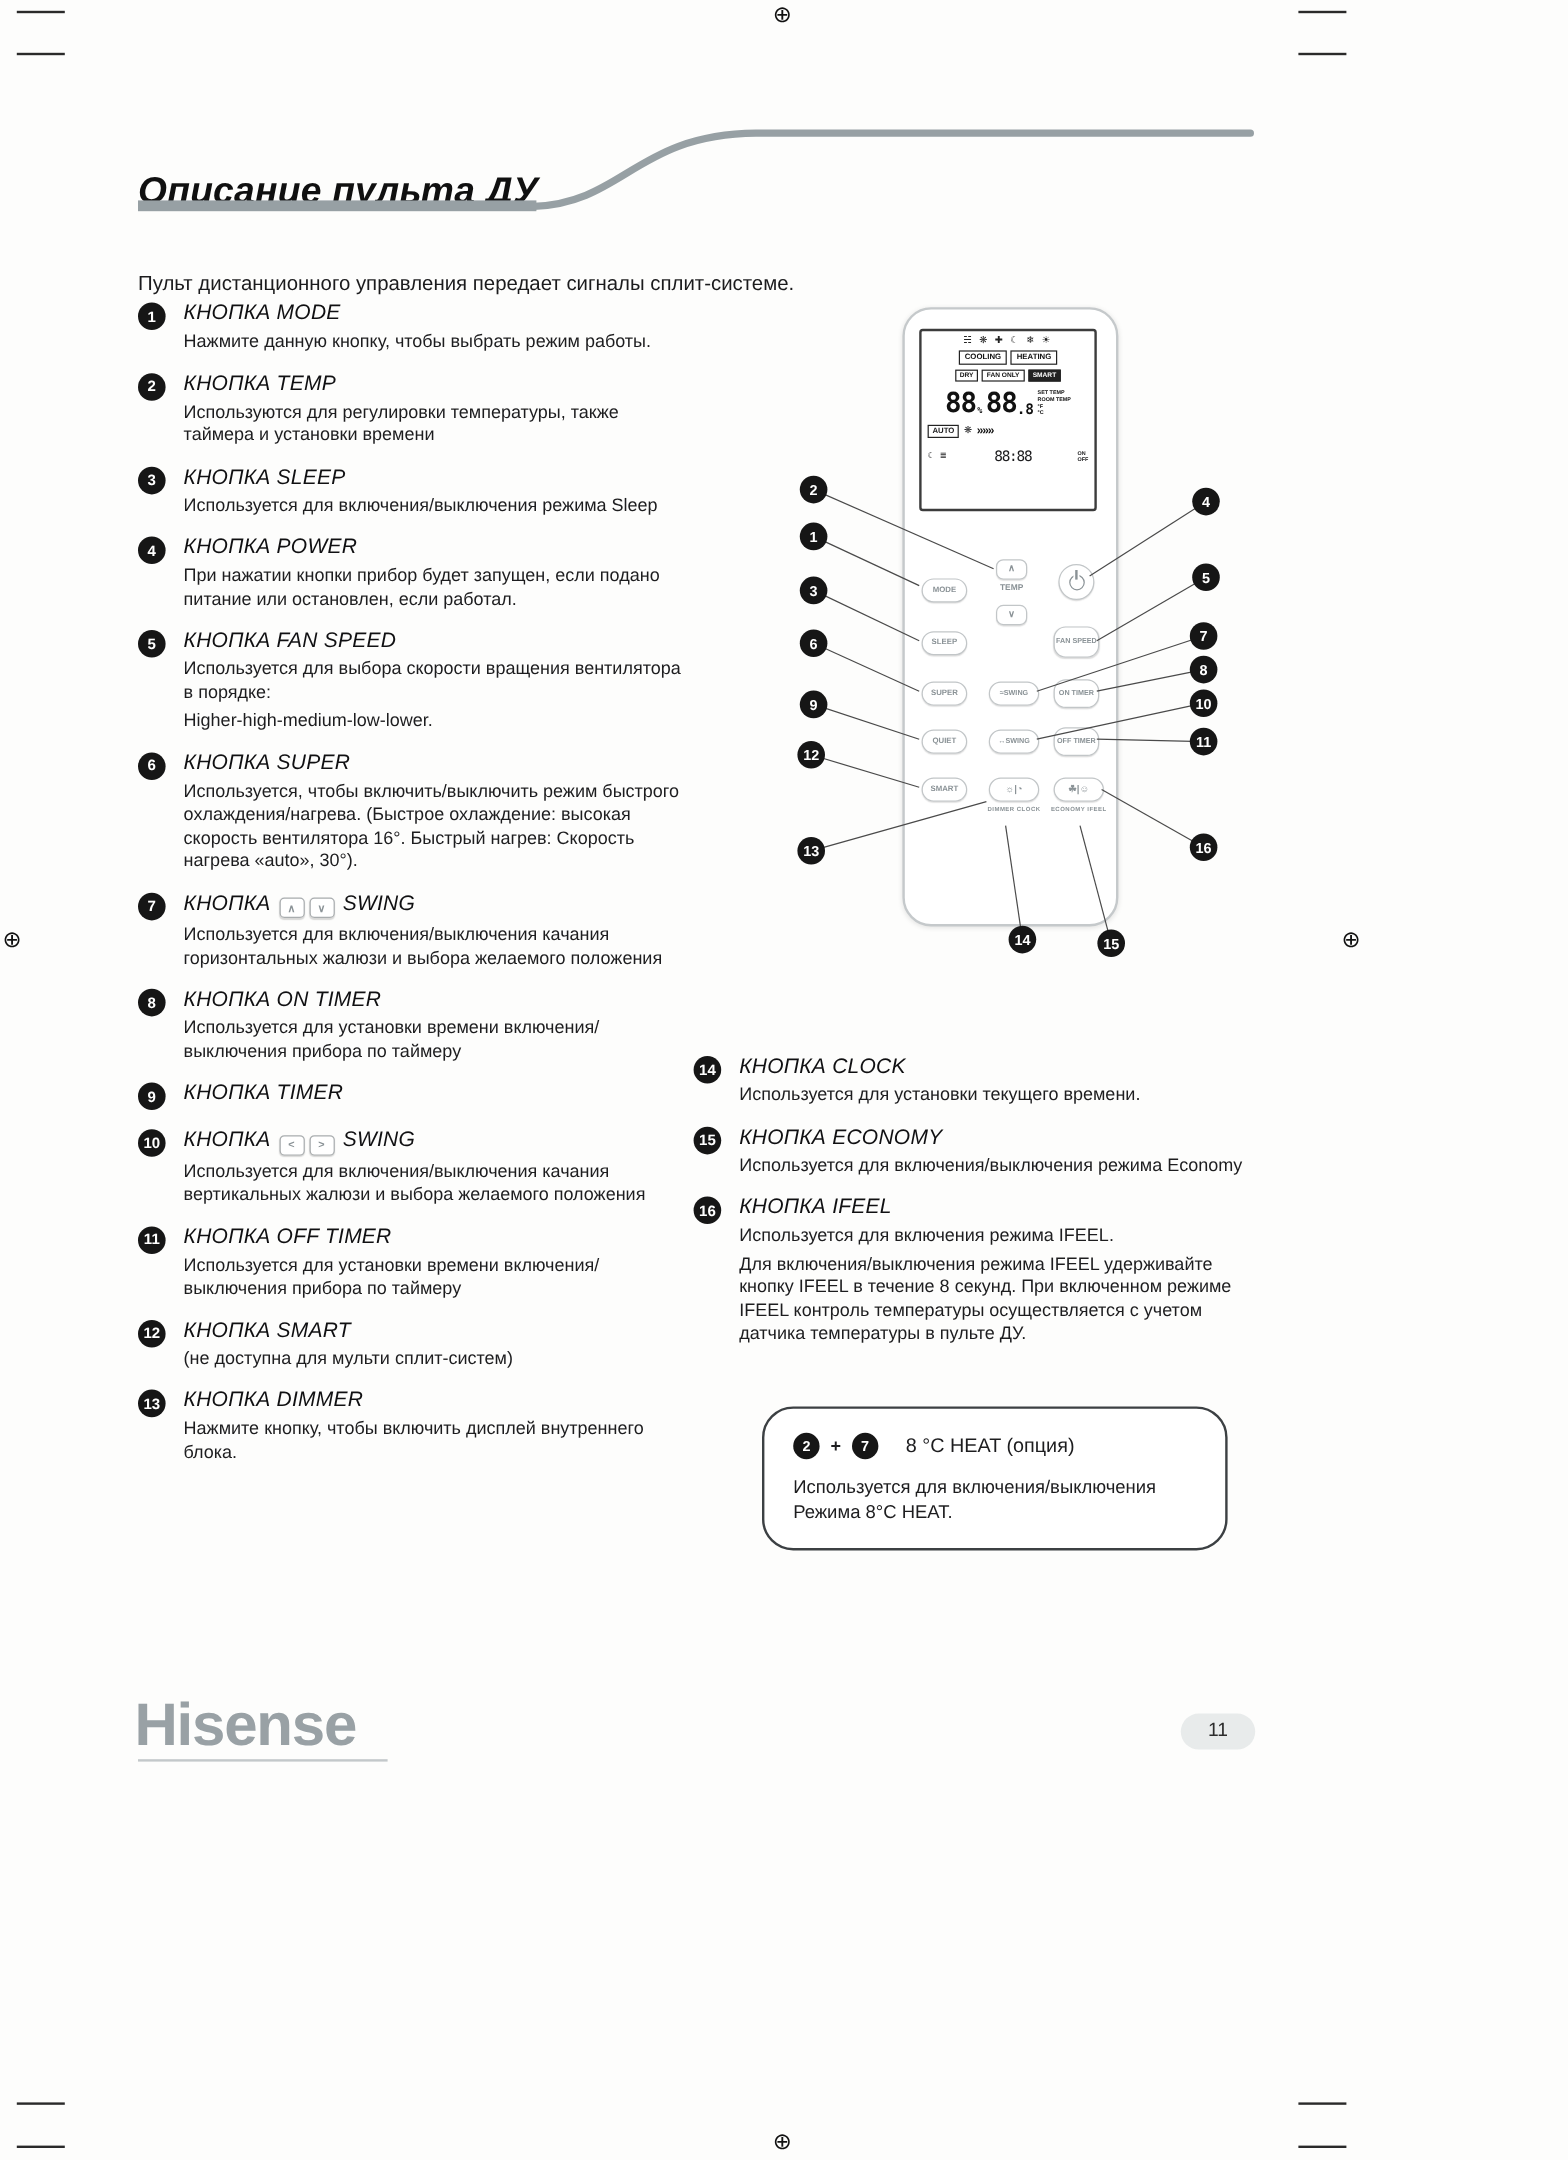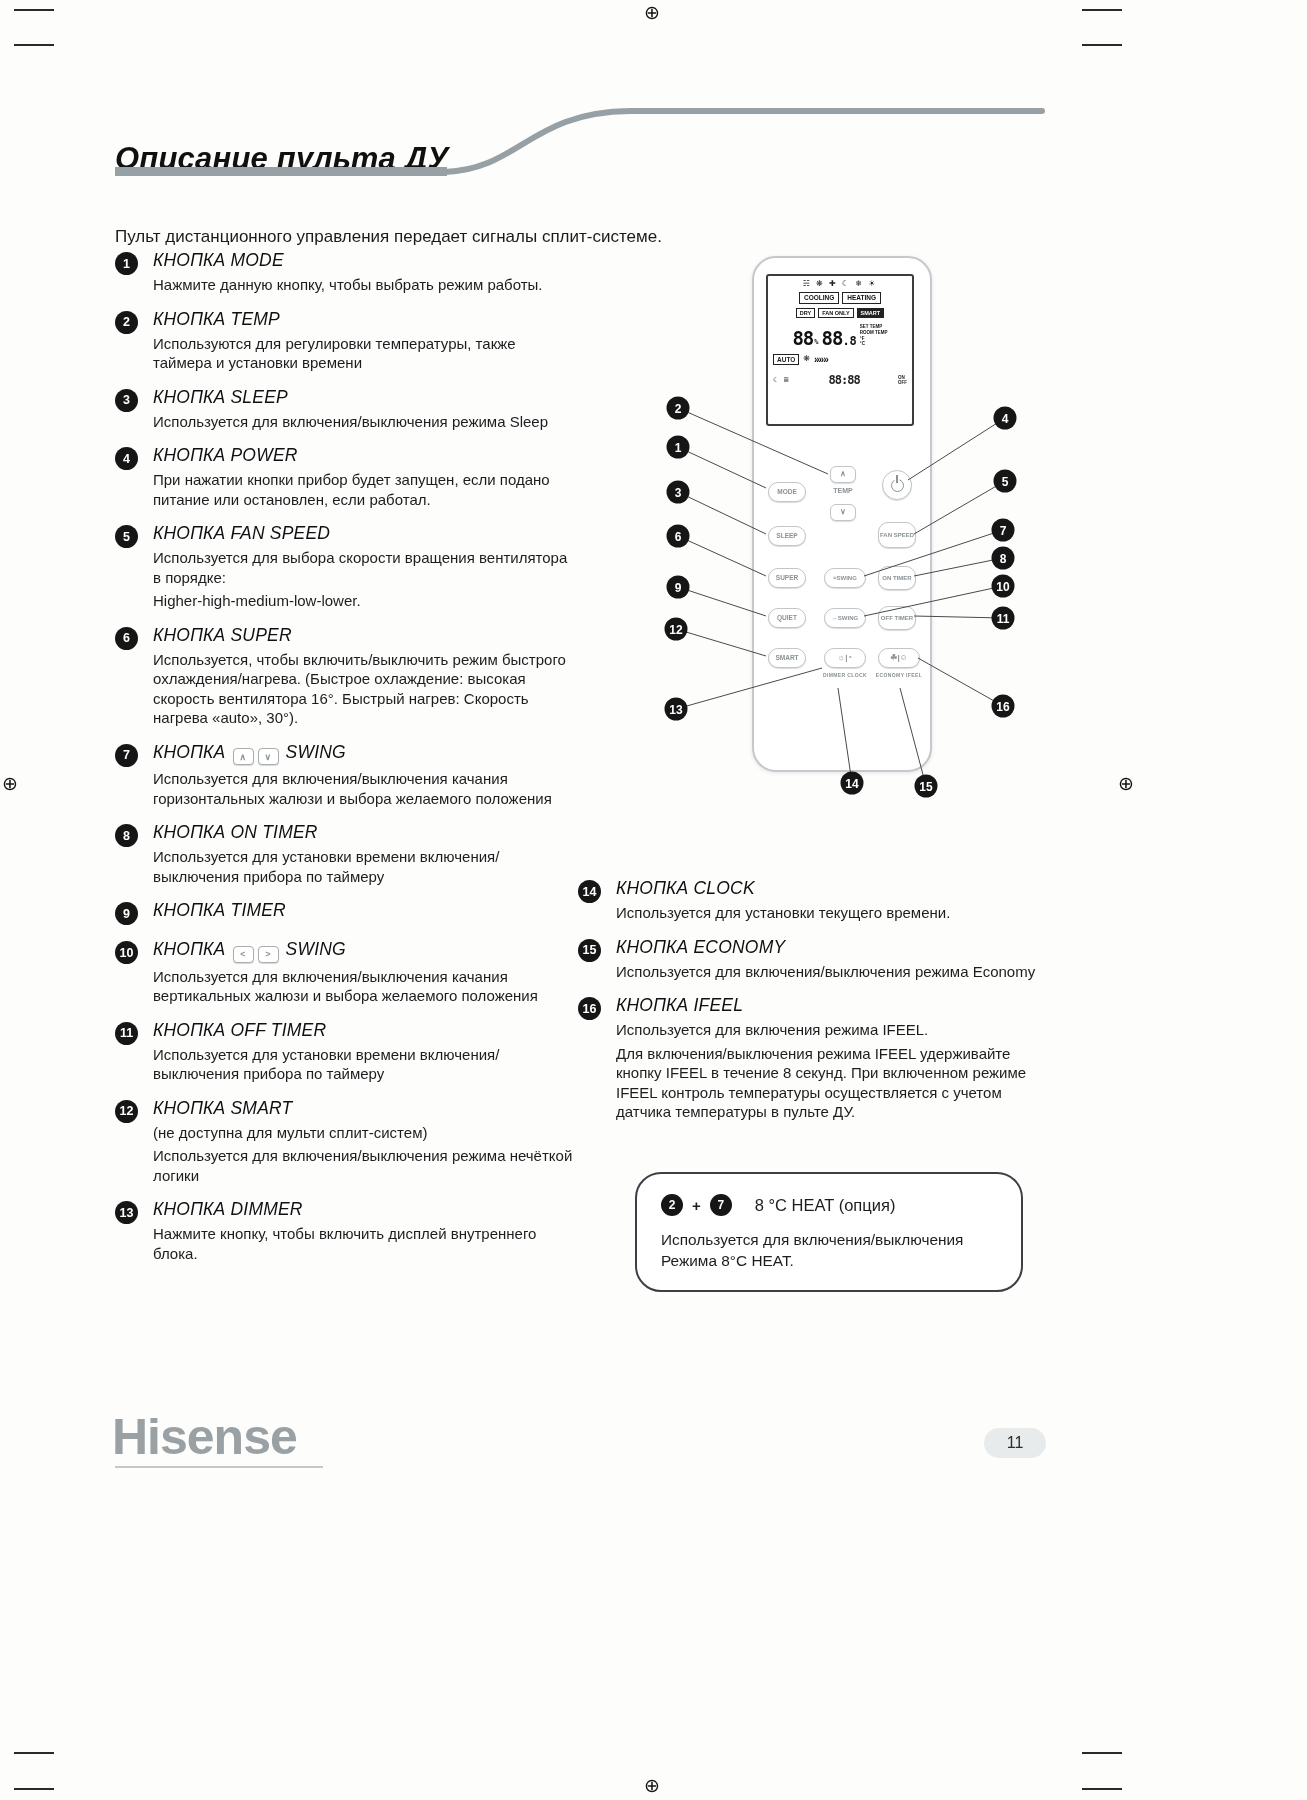--- a/index.html
+++ b/index.html
@@ -41,32 +41,32 @@
 
   .rc-display{position:absolute;left:12px;top:16px;width:148px;height:152px;border:2px solid #3c3c3c;
               border-radius:3px;padding:4px 5px;box-sizing:border-box;background:#fff;}
   .rc-icons{font-size:8px;letter-spacing:2px;text-align:center;color:#222;line-height:1;}
   .rc-moderow{display:flex;gap:3px;justify-content:center;margin-top:4px;}
   .mbox{border:1px solid #222;font-size:6.5px;font-weight:bold;padding:1px 4px;color:#111;line-height:1.2;}
   .mbox.sm{font-size:5.5px;padding:1px 3px;}
   .mbox.dark{background:#222;color:#fff;}
   .rc-digits{display:flex;align-items:flex-end;justify-content:center;margin-top:6px;
              font-family:"DejaVu Sans Mono",monospace;font-weight:bold;color:#111;}
-  .rc-digits .big{font-size:19px;line-height:.9;letter-spacing:-1px;}
+  .rc-digits .big{font-size:23px;line-height:.9;letter-spacing:-1px;}
   .rc-digits .pct{font-size:7px;margin:0 3px 1px 1px;}
   .rc-digits .dec{font-size:12px;line-height:1;}
   .rc-digits .units{display:flex;flex-direction:column;font-family:"Liberation Sans",sans-serif;
                     font-size:4.5px;line-height:1.25;margin-left:3px;font-weight:bold;}
   .rc-autorow{display:flex;align-items:center;gap:4px;margin-top:7px;}
   .auto-box{border:1px solid #222;font-size:6.5px;font-weight:bold;padding:0 3px;line-height:1.4;}
   .fan-ic{font-size:8px;line-height:1;}
   .arrows{font-size:10px;font-weight:bold;letter-spacing:-1px;color:#111;}
   .rc-clockrow{display:flex;align-items:center;justify-content:space-between;margin-top:8px;}
   .mini-icons{font-size:7px;letter-spacing:1px;}
-  .clock{font-family:"DejaVu Sans Mono",monospace;font-weight:bold;font-size:12px;letter-spacing:-1px;}
+  .clock{font-family:"DejaVu Sans Mono",monospace;font-weight:normal;font-size:12px;letter-spacing:-1px;}
   .onoff{display:flex;flex-direction:column;font-size:4.5px;font-weight:bold;line-height:1.2;text-align:left;}
 
   .rc-btn{position:absolute;display:flex;align-items:center;justify-content:center;text-align:center;
           background:#fff;border:1.5px solid #c2c6c8;border-radius:10px;color:#8a9296;font-weight:bold;
           box-shadow:0 1px 1px rgba(0,0,0,.14);box-sizing:border-box;line-height:1.1;}
   #btn-mode{left:14px;top:224px;width:38px;height:20px;font-size:6.5px;}
   #btn-temp-up{left:76px;top:208px;width:26px;height:17px;font-size:8px;border-radius:6px;}
   .temp-label{position:absolute;left:76px;top:229px;width:26px;text-align:center;font-size:7px;
               color:#8a9296;font-weight:bold;}
   #btn-temp-down{left:76px;top:246px;width:26px;height:17px;font-size:8px;border-radius:6px;}
@@ -209,21 +209,20 @@
         <div class="item-content">
           <div class="item-title">КНОПКА OFF TIMER</div>
           <p class="item-text">Используется для установки времени включения/выключения прибора по таймеру</p>
         </div>
       </div>
       <div class="item">
         <span class="num-badge">12</span>
         <div class="item-content">
           <div class="item-title">КНОПКА SMART</div>
           <p class="item-text">(не доступна для мульти сплит-систем)</p>
-          <p class="item-text">Используется для включения/выключения режима нечёткой логики</p>
         </div>
       </div>
       <div class="item">
         <span class="num-badge">13</span>
         <div class="item-content">
           <div class="item-title">КНОПКА DIMMER</div>
           <p class="item-text">Нажмите кнопку, чтобы включить дисплей внутреннего блока.</p>
         </div>
       </div>
     </div>

